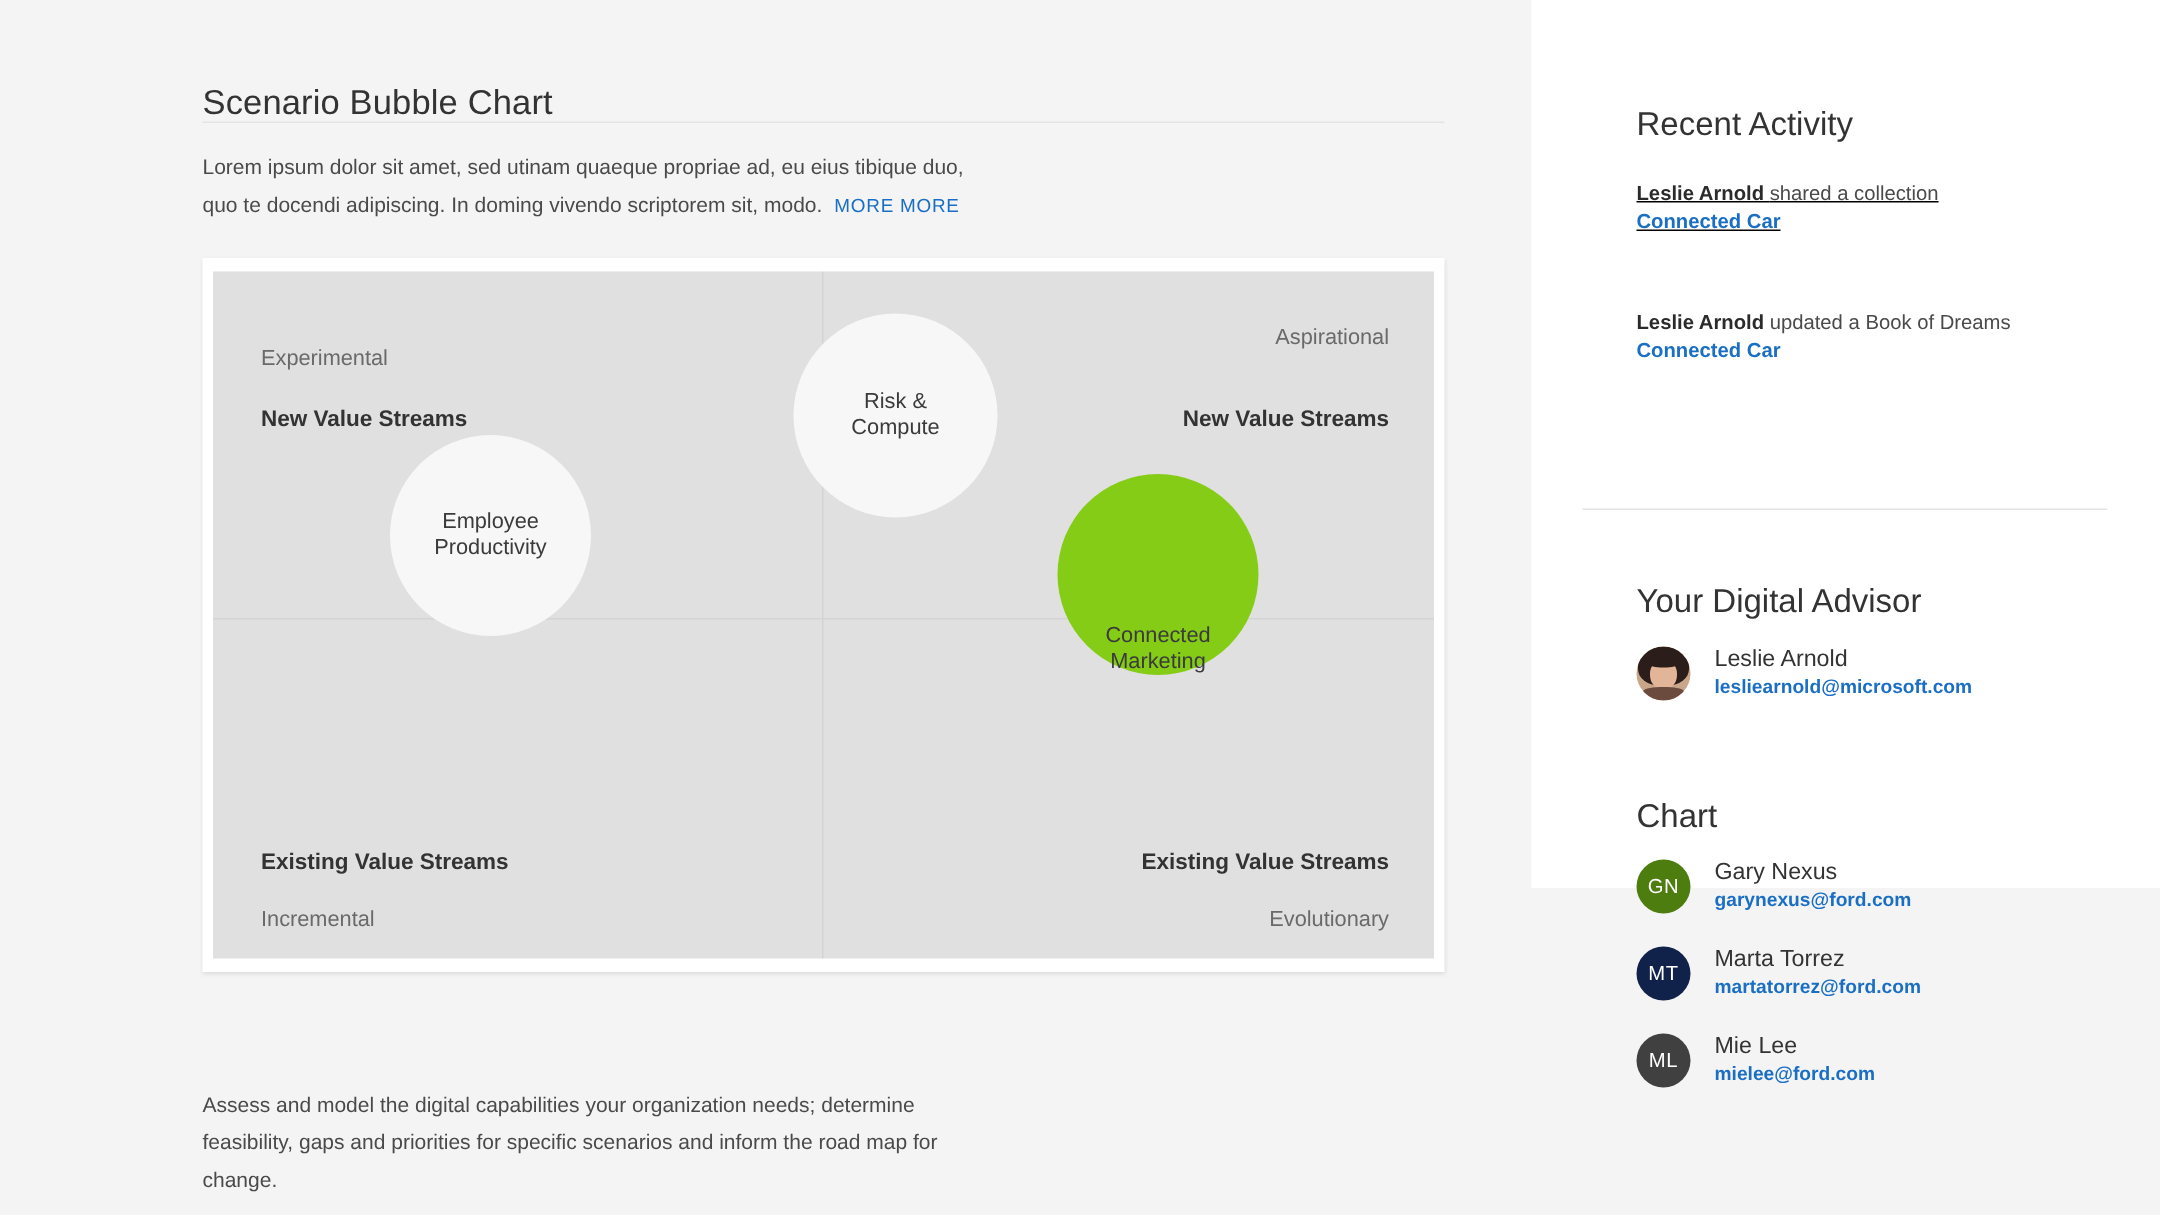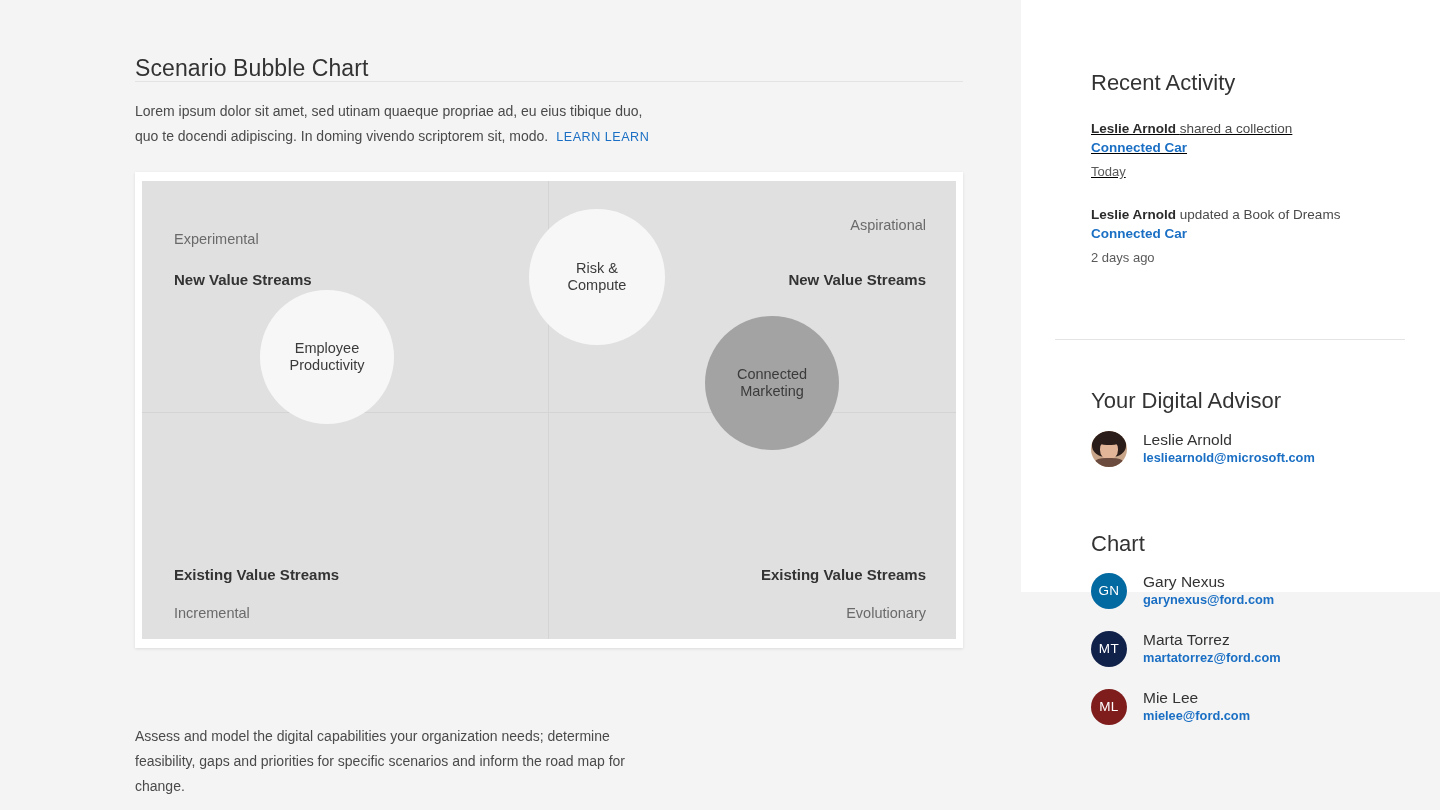--- a/index.html
+++ b/index.html
@@ -264,21 +264,21 @@
   <div class="top-peek"></div>
   <div class="top-peek-gray"></div>
 
   <div class="main">
 
     <div class="section" style="top:56px;">
       <div class="sec-head">
         <div class="sec-title">Scenario Bubble Chart</div>
       </div>
       <div class="sec-desc">
-        <span>Lorem ipsum dolor sit amet, sed utinam quaeque propriae ad, eu eius tibique duo, quo te docendi adipiscing. In doming vivendo scriptorem sit, modo.</span><span class="learn">LEARN LEARN</span>
+        <span>Lorem ipsum dolor sit amet, sed utinam quaeque propriae ad, eu eius tibique duo, quo te docendi adipiscing. In doming vivendo scriptorem sit, modo.</span><span class="learn">MORE MORE</span>
       </div>
     </div>
 
     <div class="chart-card">
       <div class="quad-wrap">
 
         <div class="vline"></div>
         <div class="hline"></div>
 
         <div class="q-axis ax-experimental">Experimental</div>
@@ -296,21 +296,21 @@
             <div>Employee</div>
             <div>Productivity</div>
           </div>
         </div>
         <div class="bubble" style="left: 387px; top: 28px; width: 136px; height: 136px; background: rgb(247, 247, 247);">
           <div>
             <div>Risk &amp;</div>
             <div>Compute</div>
           </div>
         </div>
-        <div class="bubble" style="left: 563px; top: 135px; width: 134px; height: 134px; background: #a3a3a3;">
+        <div class="bubble" style="left: 563px; top: 135px; width: 134px; height: 134px; background: #84cc16; align-items: flex-end;">
           <div>
             <div>Connected</div>
             <div>Marketing</div>
           </div>
         </div>
 
       </div>
     </div>
 
     <div class="section" style="top:707px;">
@@ -324,30 +324,28 @@
   <div class="sidebar">
 
     <div class="side-title" style="top:70px;">Recent Activity</div>
 
     <div class="activity" style="top:119px;text-decoration:underline;">
       <div class="act-line">
         <span class="act-name">Leslie Arnold</span>
         <span>shared a collection</span>
       </div>
       <span class="act-link">Connected Car</span>
-      <div class="act-time">Today</div>
     </div>
 
     <div class="activity" style="top:205px;">
       <div class="act-line">
         <span class="act-name">Leslie Arnold</span>
         <span>updated a Book of Dreams</span>
       </div>
       <span class="act-link">Connected Car</span>
-      <div class="act-time">2 days ago</div>
     </div>
 
     <div class="side-divider" style="top:339px;"></div>
 
     <div class="side-title" style="top:388px;">Your Digital Advisor</div>
 
     <div class="person" style="top:430px;">
       <div class="avatar photo-av">
         <span class="hair"></span>
         <span class="face"></span>
@@ -356,41 +354,41 @@
       </div>
       <div>
         <div class="p-name">Leslie Arnold</div>
         <div class="p-mail">lesliearnold@microsoft.com</div>
       </div>
     </div>
 
     <div class="side-title" style="top:531px;">Chart</div>
 
     <div class="person" style="top:572px;">
-      <div class="avatar" style="background: #0369a1;">
+      <div class="avatar" style="background: #4d7c0f;">
         <span>GN</span>
       </div>
       <div>
         <div class="p-name">Gary Nexus</div>
         <div class="p-mail">garynexus@ford.com</div>
       </div>
     </div>
 
     <div class="person" style="top:630px;">
       <div class="avatar" style="background: rgb(16, 33, 74);">
         <span>MT</span>
       </div>
       <div>
         <div class="p-name">Marta Torrez</div>
         <div class="p-mail">martatorrez@ford.com</div>
       </div>
     </div>
 
     <div class="person" style="top:688px;">
-      <div class="avatar" style="background: #7f1d1d;">
+      <div class="avatar" style="background: #404040;">
         <span>ML</span>
       </div>
       <div>
         <div class="p-name">Mie Lee</div>
         <div class="p-mail">mielee@ford.com</div>
       </div>
     </div>
 
   </div>
 </div>

